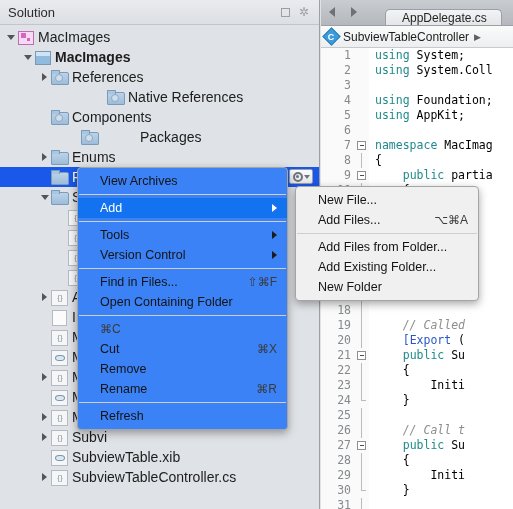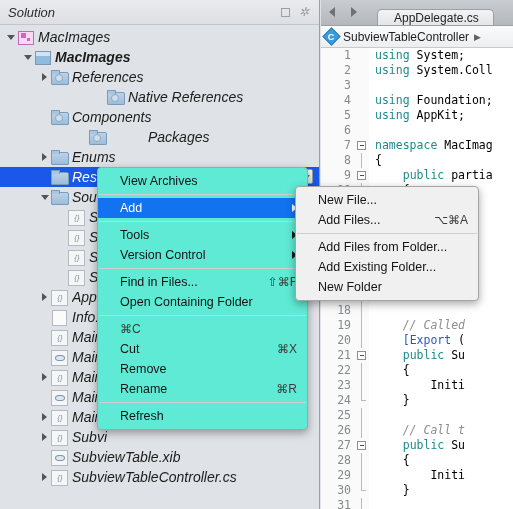--- a/index.html
+++ b/index.html
@@ -12,21 +12,20 @@
     position: relative;
     -webkit-font-smoothing: antialiased;
   }
 
   
   #solution-pad {
     position: absolute; left: 0; top: 0;
     width: 320px; height: 509px;
     background: #dfe2e6;
     border-right: 1px solid #9aa0a6;
-    font-style: italic;
   }
   #solution-header {
     height: 25px;
     background: linear-gradient(to bottom, #e9ebee 0%, #dcdfe3 100%);
     border-bottom: 1px solid #c2c6cb;
     display: flex; align-items: center;
     padding: 0 8px;
   }
   #solution-header .title {
     font-size: 13px; color: #2b2b2b; flex: 1;
@@ -134,21 +133,21 @@
   #tabbar {
     height: 26px;
     background: linear-gradient(to bottom,#c9ccd0,#b4b8bd);
     border-bottom: 1px solid #9aa0a6;
     display: flex; align-items: flex-end; position: relative;
   }
   .navbtn { width:22px; height:26px; display:flex;align-items:center;justify-content:center; }
   .navbtn .tri-l{width:0;height:0;border-right:6px solid #6d7276;border-top:5px solid transparent;border-bottom:5px solid transparent;}
   .navbtn .tri-r{width:0;height:0;border-left:6px solid #6d7276;border-top:5px solid transparent;border-bottom:5px solid transparent;}
   #tab-active {
-    height: 16px; margin-left: 12px; padding: 0 14px 0 16px;
+    height: 16px; margin-left: 20px; padding: 0 14px 0 16px;
     background: linear-gradient(to bottom,#f2f3f4,#e4e6e8);
     border: 1px solid #9aa0a6; border-bottom: 0;
     border-radius: 5px 5px 0 0;
     display: flex; align-items: center;
     font-size: 12px; color: #242424;
   }
   #breadcrumb {
     height: 22px; background: linear-gradient(to bottom,#fafbfb,#eceef0);
     border-bottom: 1px solid #c6cacd;
     display: flex; align-items: center; gap: 5px; padding: 0 4px;
@@ -186,22 +185,22 @@
   .fold .vline{position:absolute; left:6px; top:0; width:1px;height:15px;background:#b9bcbf;}
   .fold .endline{position:absolute; left:6px; top:0; width:1px;height:8px;background:#b9bcbf;}
   .fold .endline::after{content:"";position:absolute;left:0;top:7px;width:5px;height:1px;background:#b9bcbf;}
   .ctxt { padding-left: 6px; }
   .kw { color: #1f8a8a; }
   .cmt { color: #8d8d8d; font-style: italic; }
   .attr { color: #2a57c6; }
 
   
   #ctx-menu {
-    position: absolute; left: 97px; top: 167px; width: 211px;
-    background: #5eead4;
+    position: absolute; left: 77px; top: 167px; width: 211px;
+    background: #3b82f6;
     border: 1px solid #a5a5a5; border-radius: 4px;
     box-shadow: 0 3px 9px rgba(0,0,0,0.35);
     padding: 3px 0; z-index: 50;
     font-size: 12.5px;
   }
   .mi {
     height: 20px; display: flex; align-items: center;
     padding: 0 10px 0 22px; color: #141414; white-space: nowrap;
   }
   .mi.hl { background: #1272f0; color: #fff; }
@@ -268,21 +267,21 @@
         </span>
         <span class="lbl">Native References</span>
       </div>
       <div class="row" style="padding-left: 38px;">
         <span class="tw"></span>
         <span class="ic folder gear">
           <span class="gearmark"></span>
         </span>
         <span class="lbl">Components</span>
       </div>
-      <div class="row" style="padding-left: 38px; gap: 38px;">
+      <div class="row" style="padding-left: 30px; gap: 38px;">
         <span class="tw"></span>
         <span class="ic folder gear">
           <span class="gearmark"></span>
         </span>
         <span class="lbl">Packages</span>
       </div>
       <div class="row" style="padding-left: 38px;">
         <span class="tw">
           <span class="arrow"></span>
         </span>

